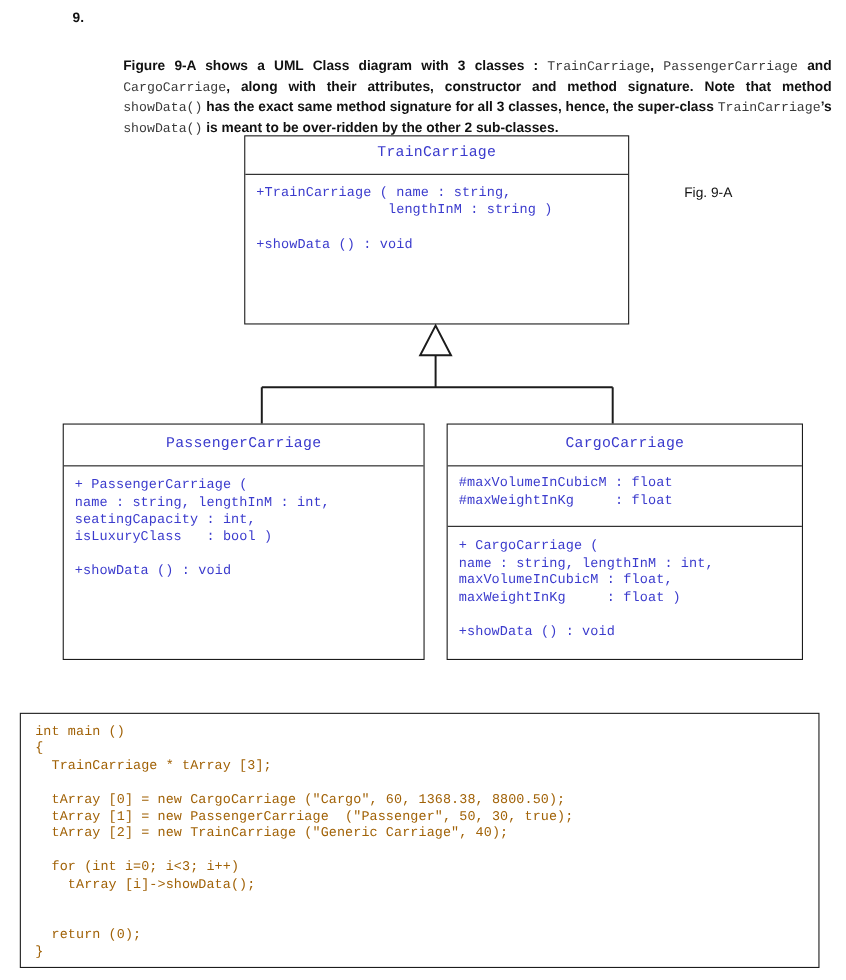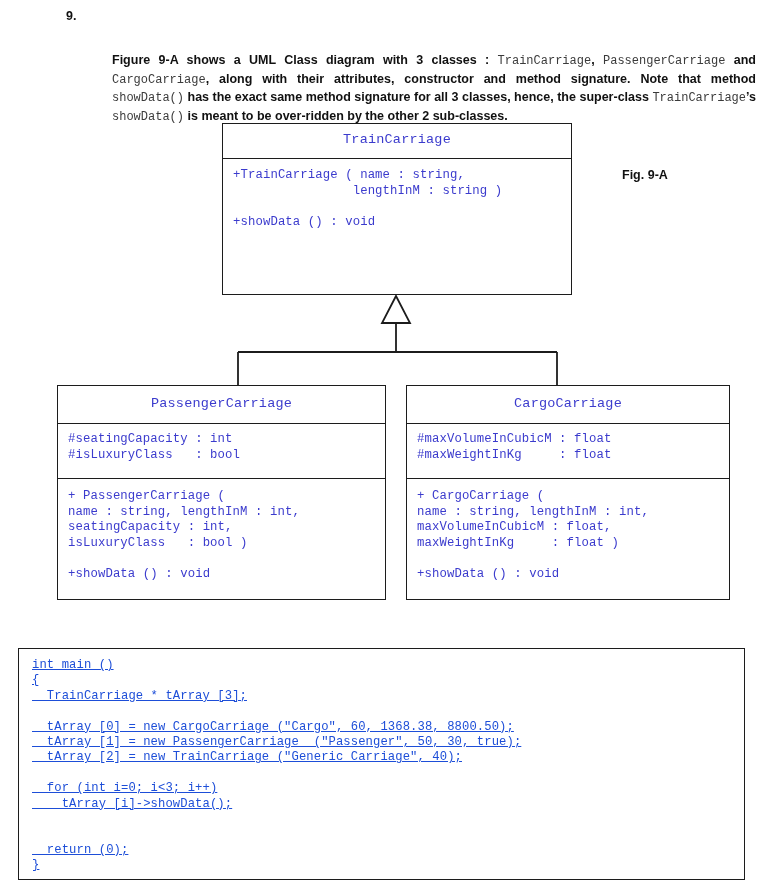--- a/index.html
+++ b/index.html
@@ -112,21 +112,21 @@
     top: 294px;
     width: 340px;
     height: 95px;
     pointer-events: none;
   }
 
   
   .fig-caption {
     position: absolute;
     font-size: 12.5px;
-    font-weight: bold;
+    font-weight: normal;
     color: #111;
   }
   #fig-a { left: 622px; top: 168px; }
   #fig-b { left: 640px; top: 818px; }
 
   
   #code-box {
     position: absolute;
     left: 18px;
     top: 648px;
@@ -135,24 +135,23 @@
     box-sizing: border-box;
     border: 1.6px solid #1c1c1c;
     background: #ffffff;
     padding: 9px 0 0 13px;
   }
   #code-box pre {
     margin: 0;
     font-family: "Liberation Mono", "DejaVu Sans Mono", monospace;
     font-size: 12.2px;
     line-height: 15.4px;
-    color: #1d4ed8;
+    color: #a16207;
     white-space: pre;
     letter-spacing: 0.1px;
-    text-decoration: underline;
   }
 </style>
 </head>
 <body>
 
 <div class="question-block">
   <div class="q-number">9.</div>
   <div class="q-text" id="question-text"><span>Figure 9-A shows a UML Class diagram with 3 classes : </span><span class="code">TrainCarriage</span><span>, </span><span class="code">PassengerCarriage</span><span> and </span><span class="code">CargoCarriage</span><span>, along with their attributes, constructor and method signature. Note that method </span><span class="code">showData()</span><span> has the exact same method signature for all 3 classes, hence, the super-class </span><span class="code">TrainCarriage</span><span>’s </span><span class="code">showData()</span><span> is meant to be over-ridden by the other 2 sub-classes.</span></div>
 </div>
 
@@ -177,24 +176,20 @@
   <line x1="8" y1="58" x2="327" y2="58" stroke="#1c1c1c" stroke-width="1.8"></line>
 
   <line x1="8" y1="58" x2="8" y2="93" stroke="#1c1c1c" stroke-width="1.8"></line>
 
   <line x1="327" y1="58" x2="327" y2="93" stroke="#1c1c1c" stroke-width="1.8"></line>
 </svg>
 
 <div class="uml-box" id="box-passenger">
   <div class="uml-compartment c-title">
     <div class="uml-title">PassengerCarriage</div>
-  </div>
-  <div class="uml-compartment c-attrs">
-    <div class="uml-lines">#seatingCapacity : int
-#isLuxuryClass   : bool</div>
   </div>
   <div class="uml-compartment c-methods">
     <div class="uml-lines">+ PassengerCarriage (
 name : string, lengthInM : int,
 seatingCapacity : int,
 isLuxuryClass   : bool )
 
 +showData () : void</div>
   </div>
 </div>

